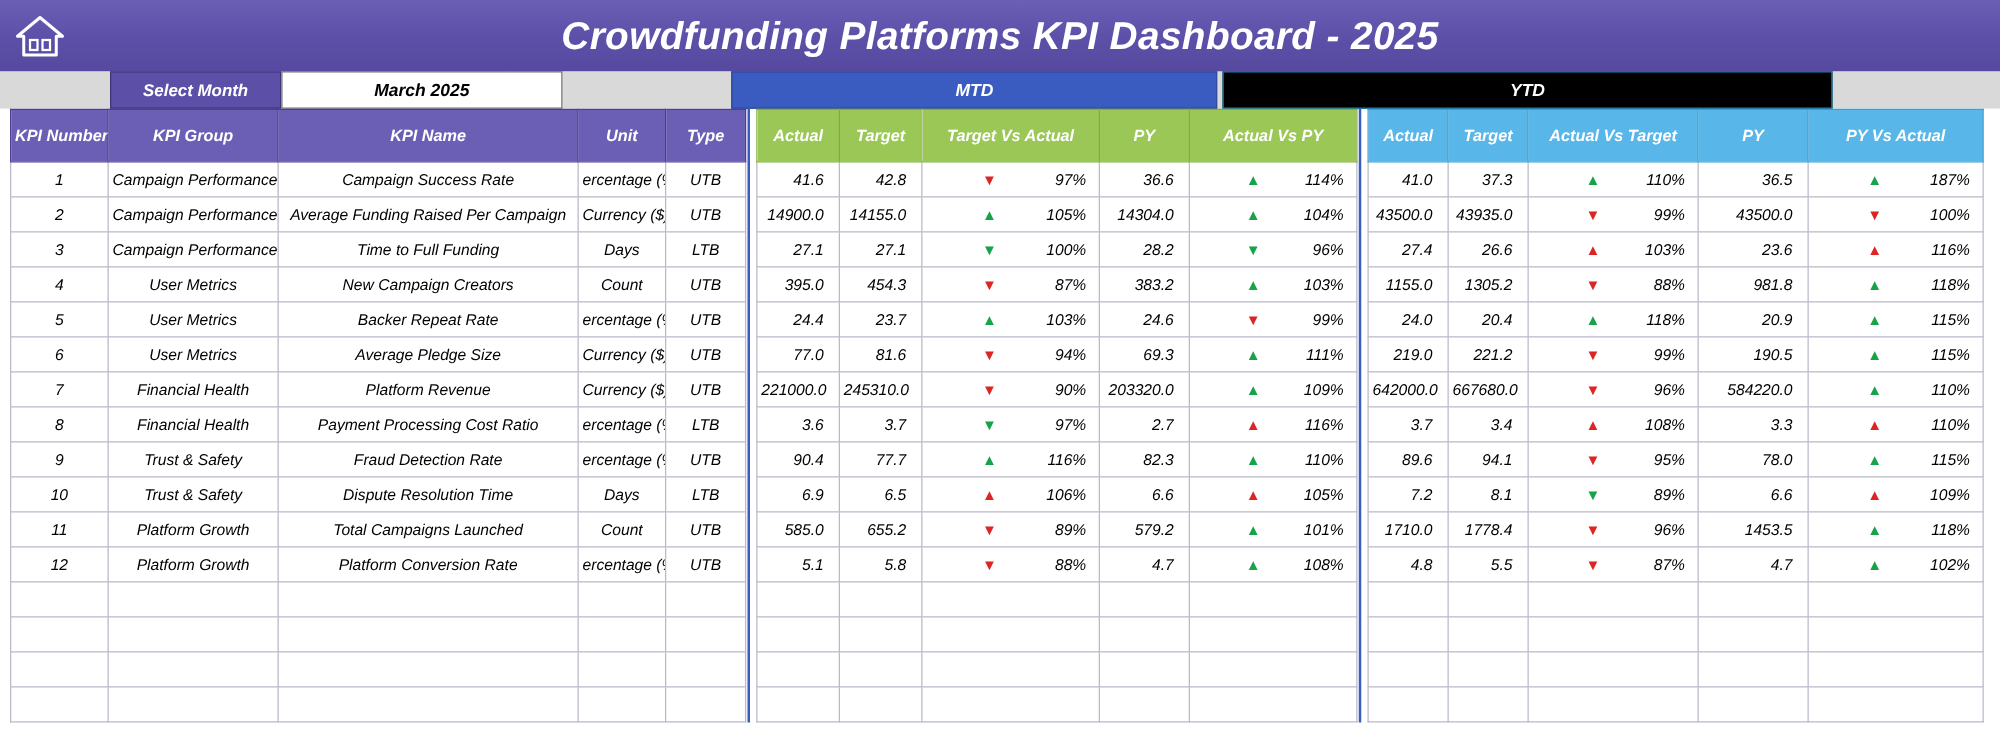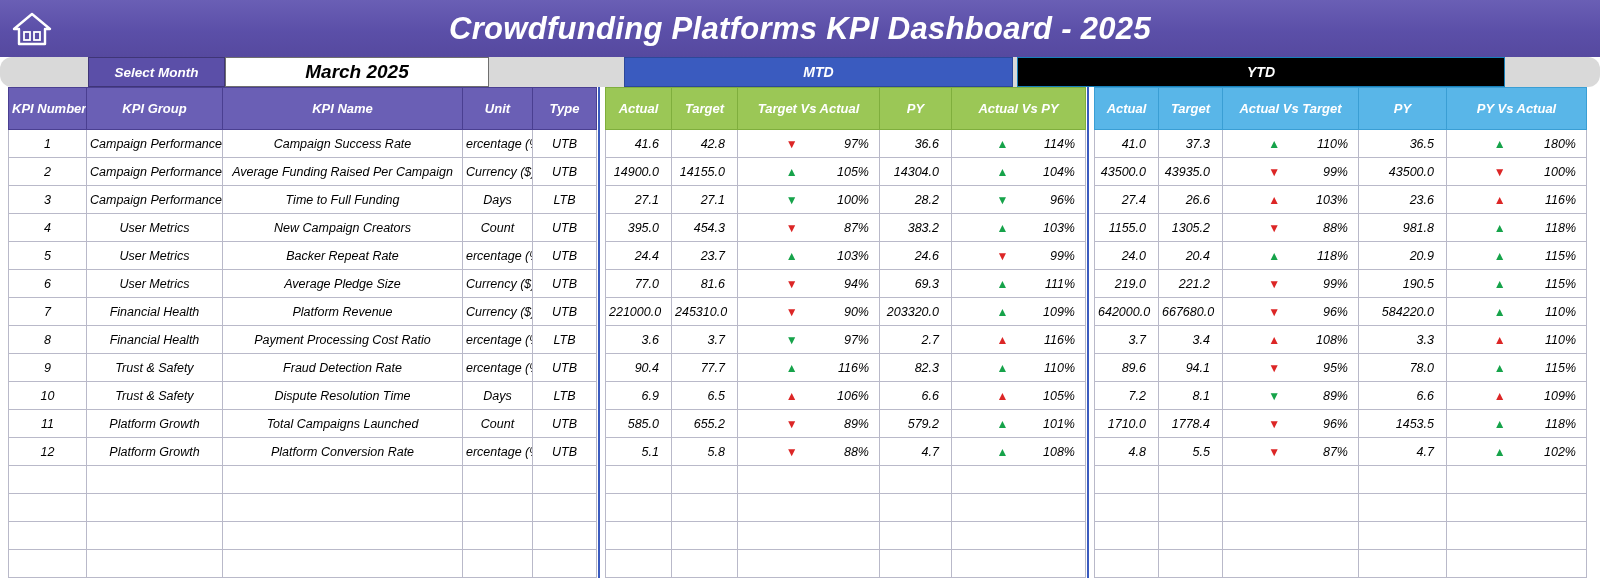--- a/index.html
+++ b/index.html
@@ -41,38 +41,37 @@
     letter-spacing: 0.3px;
   }
 
   
   .band {
     height: 30px;
     background: #d9d9d9;
     display: flex;
     align-items: stretch;
     padding-left: 0;
-    border-radius: 12px;
   }
   .band-spacer-left { width: 88px; }
   .select-label {
     width: 137px;
     background: #5b4fa8;
     color: #fff;
     font-size: 13.5px;
     font-weight: bold;
     display: flex; align-items: center; justify-content: center;
     border: 1px solid #3f3577;
   }
   .month-box {
-    width: 264px;
+    width: 225px;
     background: #ffffff;
     border: 1px solid #6f6f6f;
     color: #000;
-    font-size: 19px;
+    font-size: 14px;
     font-weight: bold;
     display: flex; align-items: center; justify-content: center;
     cursor: pointer;
   }
   .band-gap { width: 135px; }
   .mtd-band {
     width: 389px;
     background: #3a5bbf;
     color: #fff;
     font-size: 14px;
@@ -592,21 +591,21 @@
           <tr>
             <td class="numcell">41.0</td>
             <td class="numcell">37.3</td>
             <td class="arrowcell">
               <span class="arrow up-green">▲</span>
               <span class="pct">110%</span>
             </td>
             <td class="numcell">36.5</td>
             <td class="arrowcell">
               <span class="arrow up-green">▲</span>
-              <span class="pct">180%</span>
+              <span class="pct">187%</span>
             </td>
           </tr>
           <tr>
             <td class="numcell">43500.0</td>
             <td class="numcell">43935.0</td>
             <td class="arrowcell">
               <span class="arrow down-red">▼</span>
               <span class="pct">99%</span>
             </td>
             <td class="numcell">43500.0</td>

